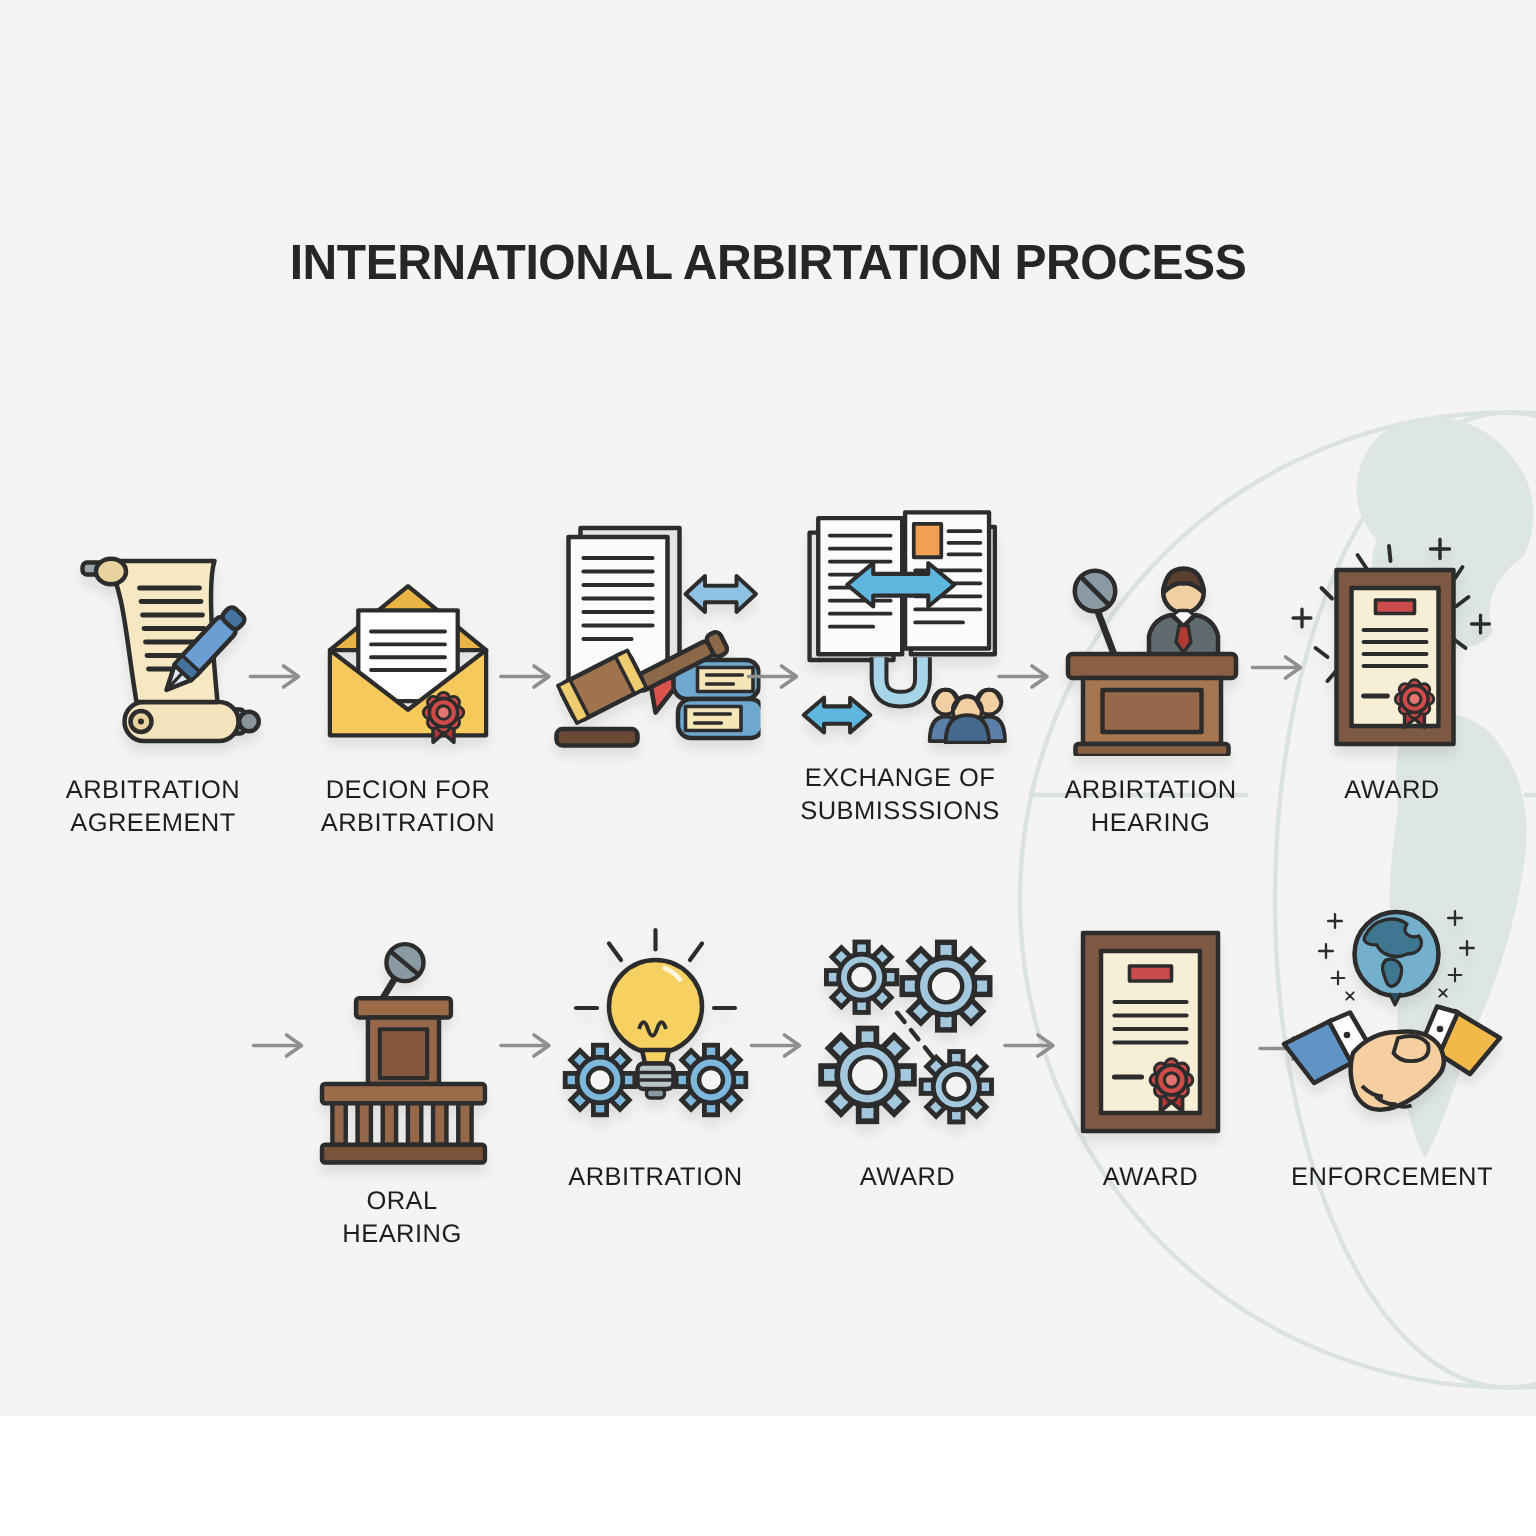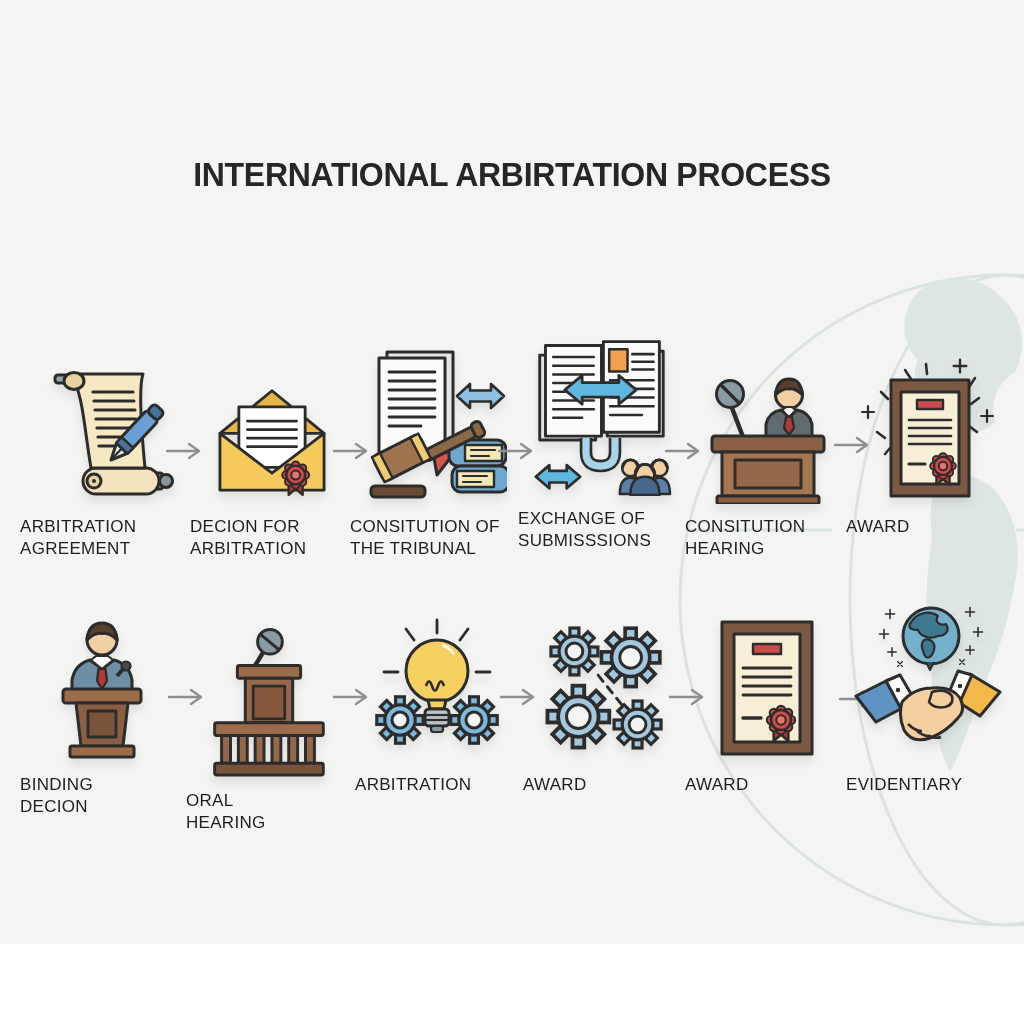--- a/index.html
+++ b/index.html
@@ -10,21 +10,21 @@
     overflow:hidden;
     font-family:"Liberation Sans", sans-serif;
   }
   .globe-bg{position:absolute;left:600px;top:230px;opacity:.62;pointer-events:none;}
   .title{
     position:absolute;top:156px;left:0;width:1024px;
     margin:0;text-align:center;
     font-size:33px;font-weight:700;letter-spacing:-.3px;
     color:#262626;transform:scaleX(.97);
   }
-  .step{position:absolute;width:164px;text-align:left;}
+  .step{position:absolute;width:164px;text-align:center;}
   .icon-box{
     height:152px;display:flex;align-items:flex-end;justify-content:center;
   }
   .icon-box svg{filter:drop-shadow(0 6px 4px rgba(110,110,110,.16));}
   .step-label{
     margin-top:12px;
     font-size:17px;font-weight:500;line-height:1.32;
     letter-spacing:.3px;color:#1e1e1e;white-space:pre-line;
   }
   .arrow{position:absolute;width:42px;height:18px;}
@@ -179,22 +179,20 @@
           <g transform="translate(48,112) rotate(-27)">
             <rect x="16" y="4" width="58" height="11" rx="5" fill="#8a6848"></rect>
             <rect x="72" y="1.5" width="10" height="16" rx="4" fill="#8a6848"></rect>
             <rect x="-30" y="-14" width="52" height="28" rx="6" fill="#a0734f"></rect>
             <rect x="-30" y="-14" width="9" height="28" fill="#f0cc70" stroke-width="2.4"></rect>
             <rect x="13" y="-14" width="9" height="28" fill="#f0cc70" stroke-width="2.4"></rect>
           </g>
         </g>
       </svg>
     </div>
-    <div class="step-label">CONSITUTION OF
-THE TRIBUNAL</div>
   </div>
 
   <div class="arrow" style="left:497px;top:442px">
     <svg width="42" height="18" viewBox="0 0 42 18">
         <use href="#arrow-right" stroke="#8f8f8f" stroke-width="2.4" stroke-linecap="round" stroke-linejoin="round" fill="none"></use>
       </svg>
   </div>
 
   <div class="step" style="left:518px;top:344px">
     <div class="icon-box">
@@ -265,21 +263,21 @@
           <line x1="40" y1="44" x2="51" y2="73" stroke-width="4.5"></line>
           <circle cx="38" cy="30" r="13.5" fill="#8a9aa3"></circle>
           <line x1="29" y1="21" x2="47" y2="39" stroke-width="3.2"></line>
           <rect x="20" y="72" width="112" height="16" rx="3" fill="#8a5f44"></rect>
           <rect x="30" y="88" width="92" height="44" fill="#a5764f"></rect>
           <rect x="43" y="96" width="66" height="28" fill="#96684a" stroke-width="3"></rect>
           <rect x="25" y="132" width="102" height="8" rx="2" fill="#8a5f44"></rect>
         </g>
       </svg>
     </div>
-    <div class="step-label">CONSITUTION
+    <div class="step-label">ARBIRTATION
 HEARING</div>
   </div>
 
   <div class="arrow" style="left:833px;top:436px">
     <svg width="42" height="18" viewBox="0 0 42 18">
         <use href="#arrow-right" stroke="#8f8f8f" stroke-width="2.4" stroke-linecap="round" stroke-linejoin="round" fill="none"></use>
       </svg>
   </div>
 
   <div class="step" style="left:846px;top:352px">
@@ -309,41 +307,20 @@
             <line x1="56" y1="90" x2="98" y2="90"></line>
             <line x1="56" y1="110" x2="72" y2="110" stroke-width="3.2"></line>
           </g>
         </g>
         <use href="#rosette" transform="translate(90,112) scale(0.95)"></use>
       </svg>
     </div>
     <div class="step-label">AWARD</div>
   </div>
 
-  <div class="step" style="left:20px;top:610px">
-    <div class="icon-box">
-      <svg width="150" height="150" viewBox="0 0 150 150">
-        <g stroke="#2c2c2c" stroke-width="3" stroke-linejoin="round">
-          <circle cx="75" cy="28" r="15" fill="#f2cfa2"></circle>
-          <path d="M60,28 Q61.5,11 75,11 Q88.5,11 90,28 Q82,20 75,21.5 Q68,20 60,28 Z" fill="#5a3e2e"></path>
-          <path d="M45,80 L45,68 Q48,52 63,48 L75,57 L87,48 Q102,52 105,68 L105,80 Z" fill="#6e8fa3"></path>
-          <polygon points="64,48 75,57 86,48 81,44 69,44" fill="#ffffff" stroke-width="2.2"></polygon>
-          <polygon points="71.5,57 78.5,57 80,69 75,77 70,69" fill="#b03a34" stroke-width="2.2"></polygon>
-          <line x1="90" y1="64" x2="97" y2="56" stroke-width="4"></line>
-          <circle cx="99" cy="54" r="4.5" fill="#444a4e" stroke-width="2.2"></circle>
-          <rect x="36" y="77" width="78" height="14" rx="3" fill="#9c6b49"></rect>
-          <polygon points="49,91 101,91 96,134 54,134" fill="#8a5f44"></polygon>
-          <rect x="61" y="99" width="28" height="26" fill="#7a533b" stroke-width="2.8"></rect>
-          <rect x="43" y="134" width="64" height="11" rx="2" fill="#9c6b49"></rect>
-        </g>
-      </svg>
-    </div>
-    <div class="step-label">BINDING
-DECION</div>
-  </div>
 
   <div class="arrow" style="left:167px;top:688px">
     <svg width="42" height="18" viewBox="0 0 42 18">
         <use href="#arrow-right" stroke="#8f8f8f" stroke-width="2.4" stroke-linecap="round" stroke-linejoin="round" fill="none"></use>
       </svg>
   </div>
 
   <div class="step" style="left:186px;top:626px">
     <div class="icon-box">
       <svg width="150" height="156" viewBox="0 0 150 158">
@@ -491,16 +468,16 @@
           <path d="M54,104 Q66,90 84,90 Q104,88 112,100 Q118,112 110,120 Q98,134 82,140 Q64,146 56,132 Q50,118 54,104 Z" fill="#f5cfa0"></path>
           <path d="M84,94 Q98,90 104,98 Q106,107 97,109 Q86,111 81,104 Z" fill="#f5cfa0" stroke-width="2.6"></path>
           <g fill="none" stroke-width="2.6">
             <path d="M60,126 q7,7 14,7"></path>
             <path d="M69,133 q7,6 14,5"></path>
             <path d="M80,138 q7,3 13,1"></path>
           </g>
         </g>
       </svg>
     </div>
-    <div class="step-label">EVIDENTIARY</div>
+    <div class="step-label">ENFORCEMENT</div>
   </div>
 
 </div>
 
 </body></html>

